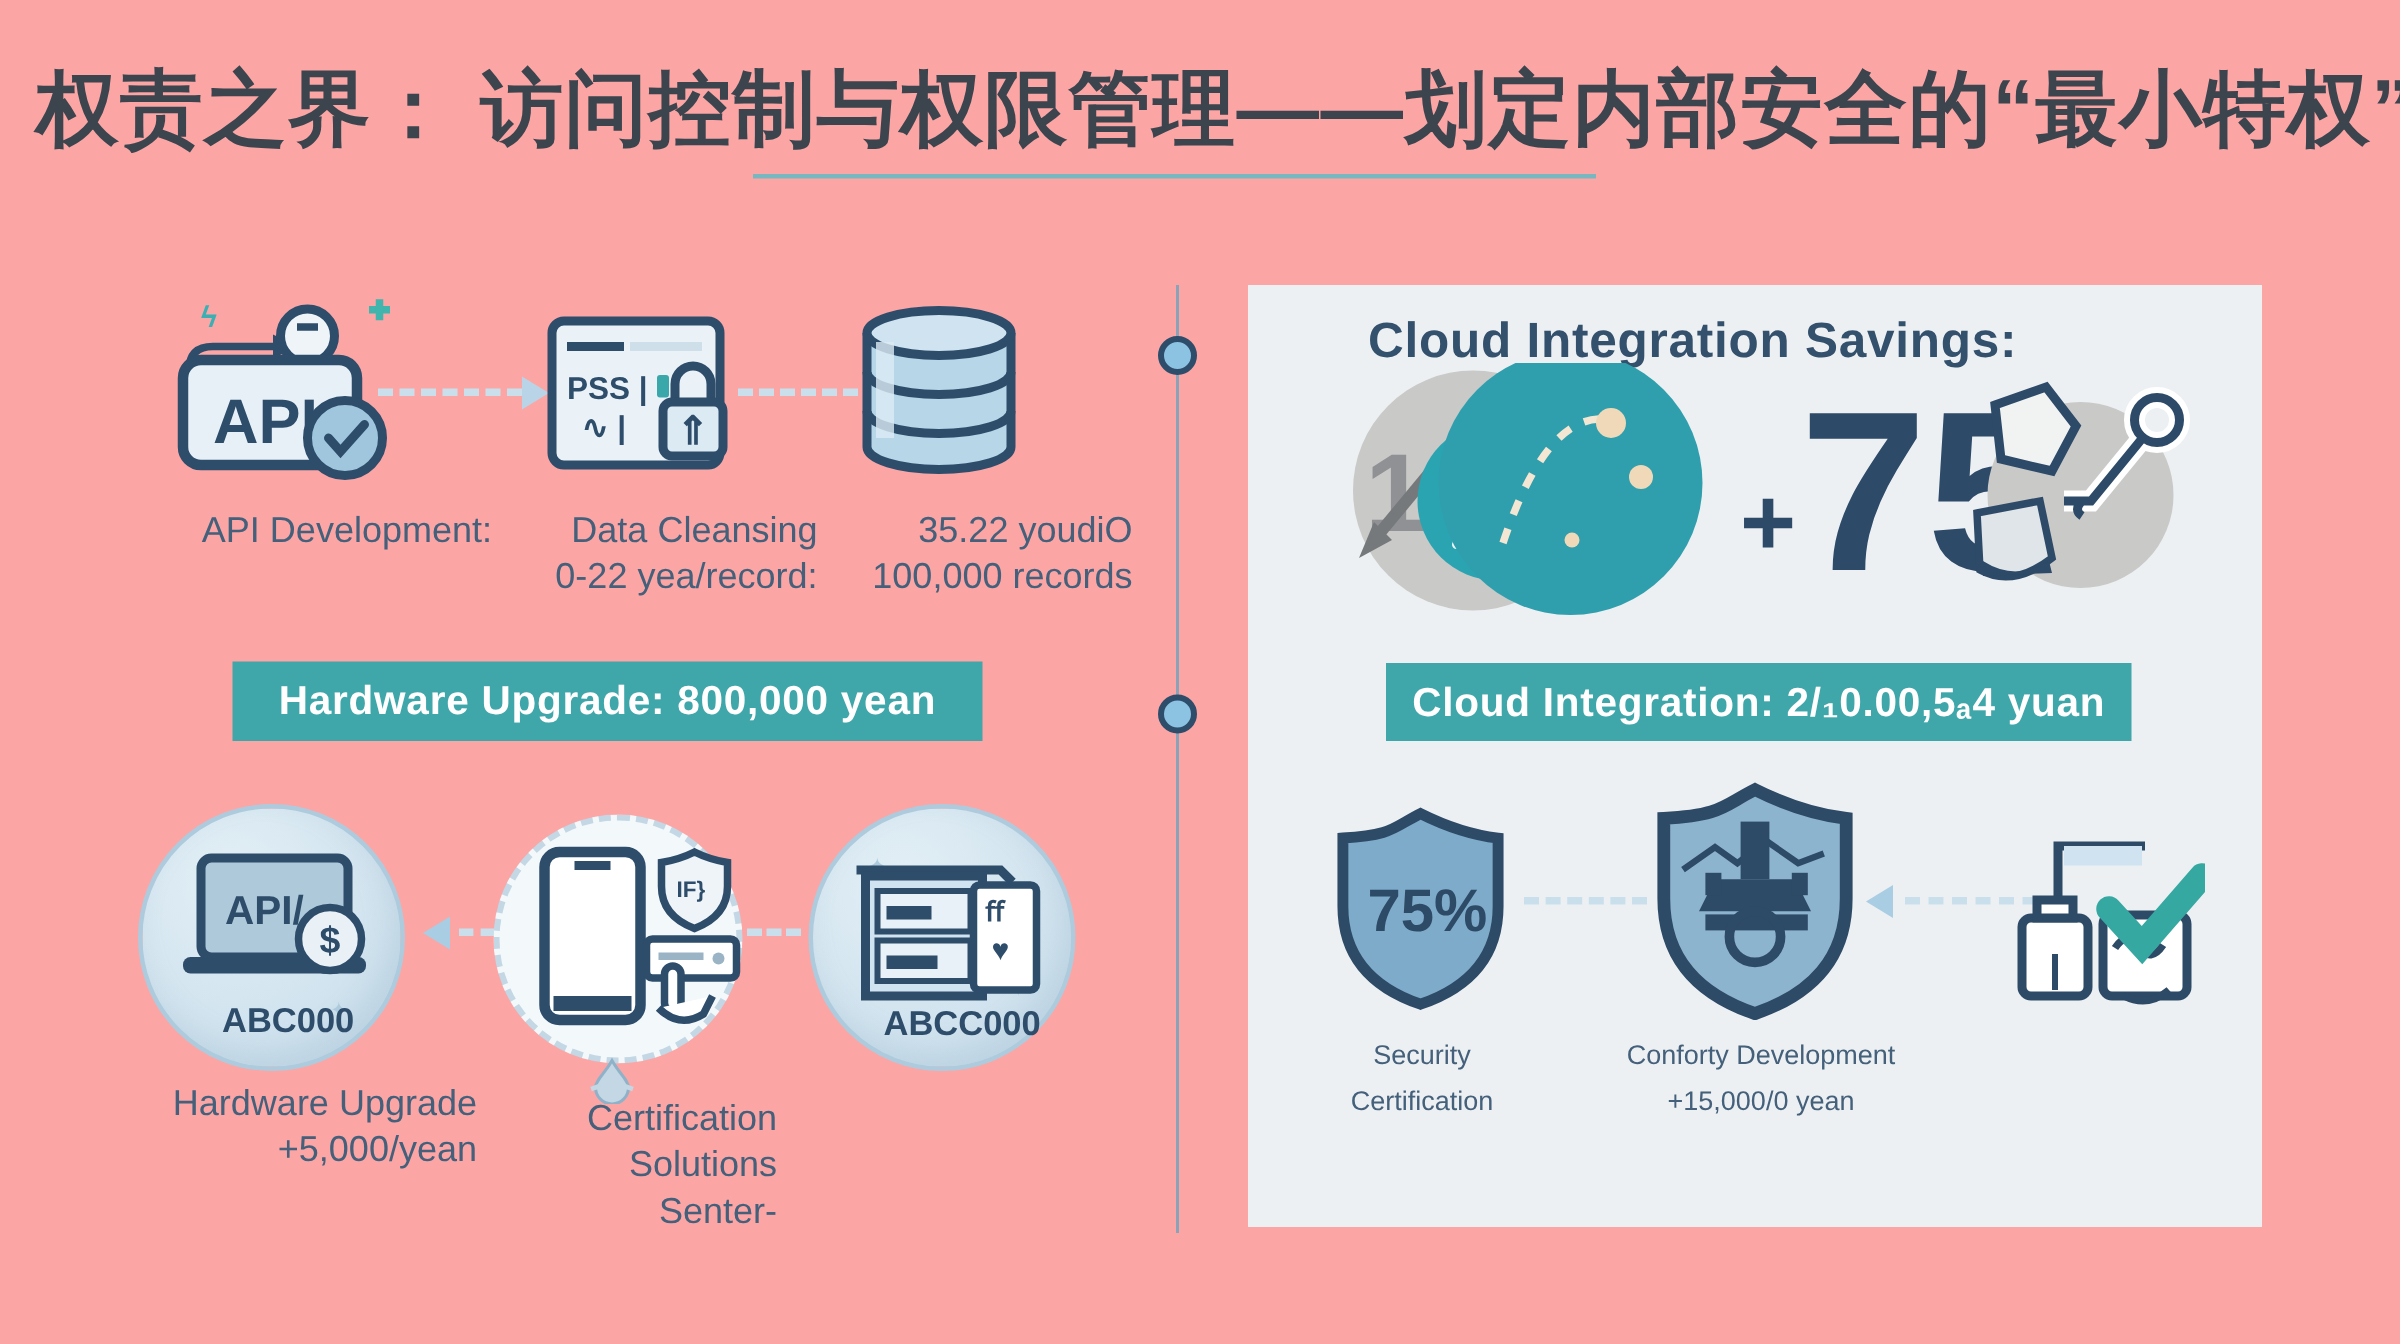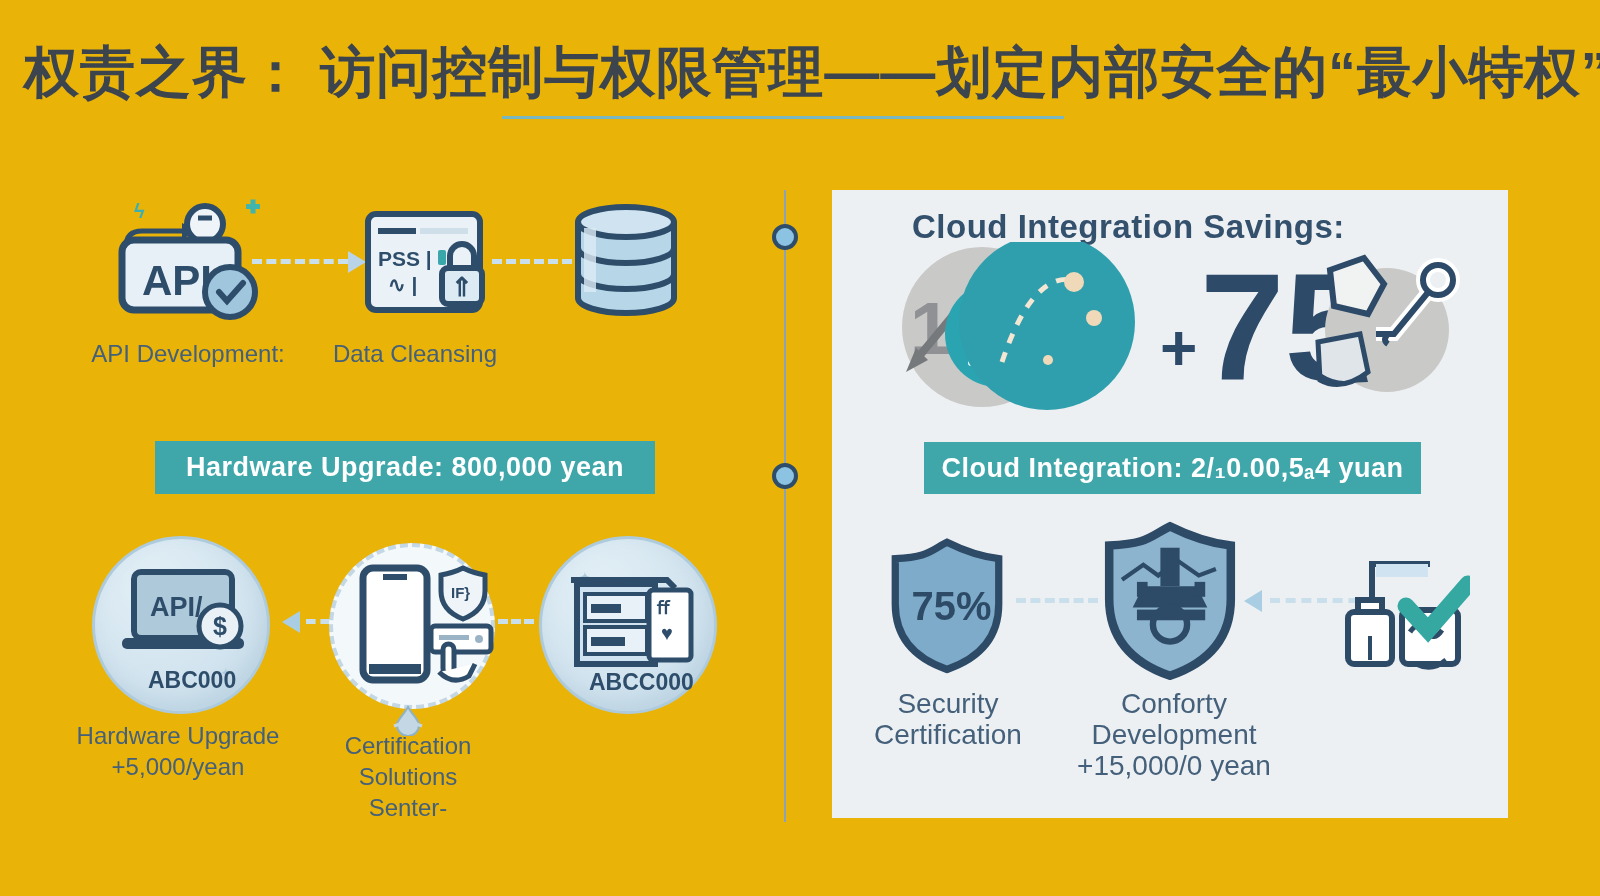--- a/index.html
+++ b/index.html
@@ -1,37 +1,37 @@
 <!DOCTYPE html>
 <html><head>
 <meta charset="utf-8">
 <style>
   html,body{margin:0;padding:0;background:#ffffff;}
-  .stage{position:relative;width:1600px;height:896px;background:#eab308;overflow:hidden;
+  .stage{position:relative;width:1600px;height:896px;background:#fca5a5;overflow:hidden;
          font-family:"Liberation Sans",sans-serif;color:#44607a;}
   .abs{position:absolute;}
   .title{left:24px;top:36px;width:1560px;font-size:55px;font-weight:600;color:#3c454e;
          letter-spacing:1px;white-space:nowrap;}
   .title-underline{left:502px;top:116px;width:562px;height:3px;background:#79b7c0;}
-  .lbl{font-size:24px;line-height:31px;text-align:center;color:#44607a;}
+  .lbl{font-size:24px;line-height:31px;text-align:right;color:#44607a;}
   .banner{background:#3fa6aa;color:#ffffff;font-weight:bold;font-size:27px;text-align:left;
           letter-spacing:.5px;display:flex;align-items:center;justify-content:center;}
   .dash-h{border-top:5px dashed #c9dfec;height:0;}
   .arr-r{width:0;height:0;border-top:11px solid transparent;border-bottom:11px solid transparent;
          border-left:18px solid #b9d4e6;}
   .arr-l{width:0;height:0;border-top:11px solid transparent;border-bottom:11px solid transparent;
          border-right:18px solid #a9cde2;}
   .bubble{border-radius:50%;background:radial-gradient(circle at 35% 28%, #e3eff6 0%, #d2e4ef 55%, #c3dae9 100%);
           border:3px solid #aecbdd;box-shadow:inset -6px -10px 18px rgba(150,180,200,.25);}
   .bubble-dashed{border-radius:50%;background:#f3f8fb;border:4px dashed #c3d7e4;}
   .divider{width:2px;background:#8ba3b6;}
   .node-dot{width:26px;height:26px;border-radius:50%;background:#8cc2e2;border:4px solid #2e4d6b;box-sizing:border-box;}
   .panel{background:#edf0f3;}
   .panel-heading{font-size:33px;font-weight:bold;color:#33506c;letter-spacing:.5px;}
-  .r-lbl{font-size:28px;line-height:31px;text-align:center;color:#44607a;}
+  .r-lbl{font-size:18px;line-height:31px;text-align:center;color:#44607a;}
   svg text{font-family:"Liberation Sans",sans-serif;}
 </style>
 </head>
 <body>
 
 <div class="stage">
 
   <div class="abs title">权责之界： 访问控制与权限管理——划定内部安全的“最小特权”</div>
   <div class="abs title-underline"></div>
 
@@ -73,20 +73,25 @@
     <path d="M8,48 a48,15 0 0 0 96,0" fill="none" stroke="#2e4d6b" stroke-width="6"></path>
     <path d="M8,74 a48,15 0 0 0 96,0" fill="none" stroke="#2e4d6b" stroke-width="6"></path>
     <rect x="14" y="28" width="12" height="64" fill="#dcebf4" opacity="0.8"></rect>
   </svg>
 
   <div class="abs lbl" style="left:48px;top:338px;width:280px">
     <div>API Development:</div>
   </div>
   <div class="abs lbl" style="left:285px;top:338px;width:260px">
     <div>Data Cleansing</div>
+    <div>0-22 yea/record:</div>
+  </div>
+  <div class="abs lbl" style="left:495px;top:338px;width:260px">
+    <div>35.22 youdiO</div>
+    <div>100,000 records</div>
   </div>
 
   <div class="abs banner" style="left:155px;top:441px;width:500px;height:53px">Hardware Upgrade: 800,000 yean</div>
 
   <div class="abs bubble" style="left:92px;top:536px;width:172px;height:172px"></div>
   <svg class="abs" style="left:108px;top:560px" width="150" height="140" viewBox="0 0 150 140">
     <text x="30" y="22" font-size="16" fill="#aecbdd">✦</text>
     <text x="112" y="118" font-size="14" fill="#aecbdd">✦</text>
     <rect x="26" y="12" width="98" height="66" rx="7" fill="#aec9da" stroke="#2e4d6b" stroke-width="6"></rect>
     <text x="42" y="56" font-size="27" font-weight="bold" fill="#2e4d6b">API/</text>

